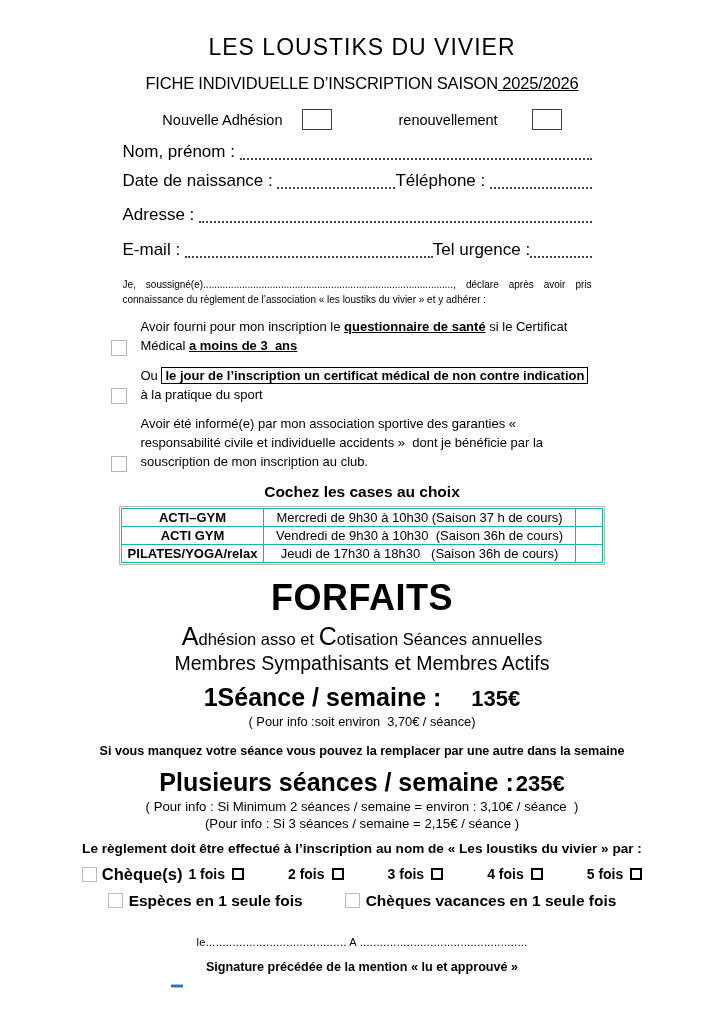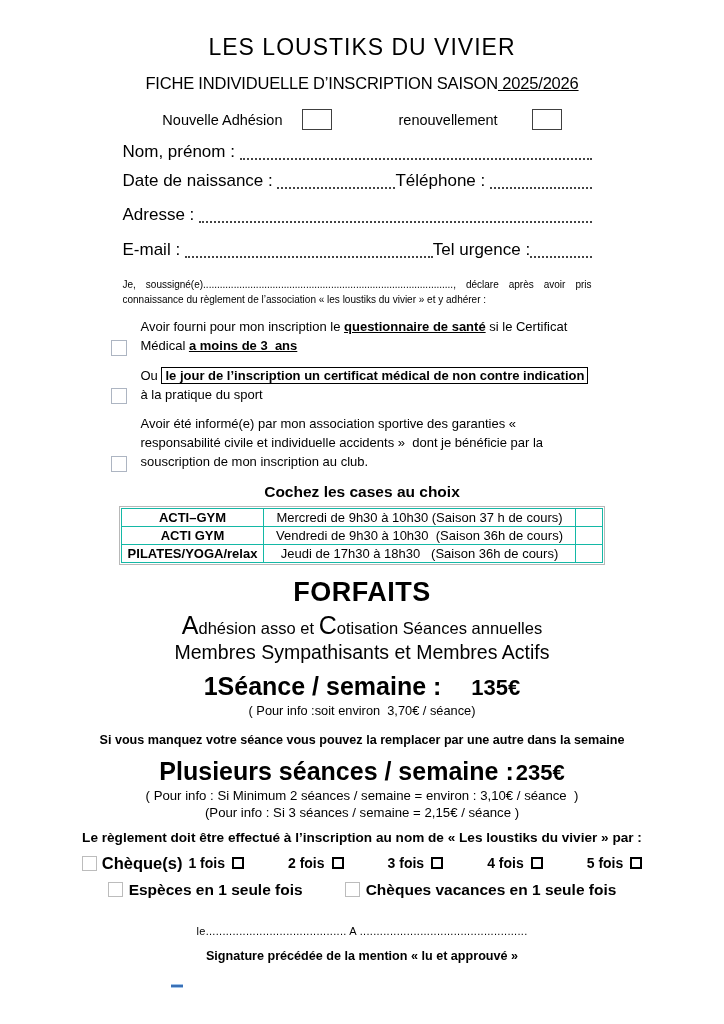--- a/index.html
+++ b/index.html
@@ -32,21 +32,21 @@
   .boxed { border:1px solid #000; padding:0 3px; font-weight:bold; }
   
   .table-heading { margin-top:8px; text-align:center; font-size:15.5px; font-weight:bold; }
   .tbl-wrap { width:fit-content; margin:7px auto 0; outline:1px solid #b8b8b8; outline-offset:1px; }
   table.courses { border-collapse:collapse; }
   table.courses td { border:1px solid #14b8a6; font-size:13px; height:18px; padding:0 4px; text-align:center; vertical-align:middle; }
   td.act { width:142px; font-weight:bold; }
   td.sch { width:312px; }
   td.chk { width:27px; }
   
-  .forfaits-title { margin-top:14px; text-align:center; font-size:27px; font-weight:bold; letter-spacing:0.5px; }
+  .forfaits-title { margin-top:14px; text-align:center; font-size:36px; font-weight:bold; letter-spacing:0.5px; }
   .forfaits-sub1 { margin-top:3px; text-align:center; font-size:16.5px; }
   .big-init { font-size:25px; }
   .forfaits-sub2 { margin-top:1px; text-align:center; font-size:19.5px; }
   .price-row { display:flex; justify-content:center; align-items:baseline; font-weight:bold; }
   .price-row.p1 { margin-top:8px; gap:30px; font-size:25px; }
   .price-row.p2 { margin-top:10px; gap:2px; font-size:25px; }
   .price-val { font-size:22px; }
   .info-line { text-align:center; font-size:12.8px; margin-top:2px; }
   .replace-note { margin-top:15px; text-align:center; font-size:12.6px; font-weight:bold; }
   .info2 { text-align:center; font-size:13.2px; margin-top:2px; }

